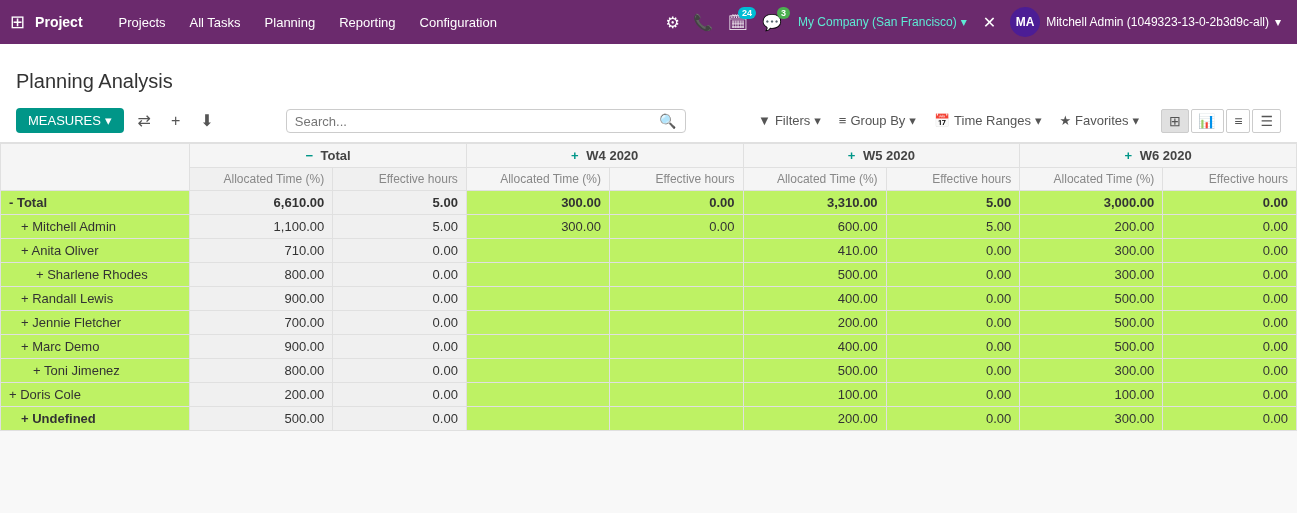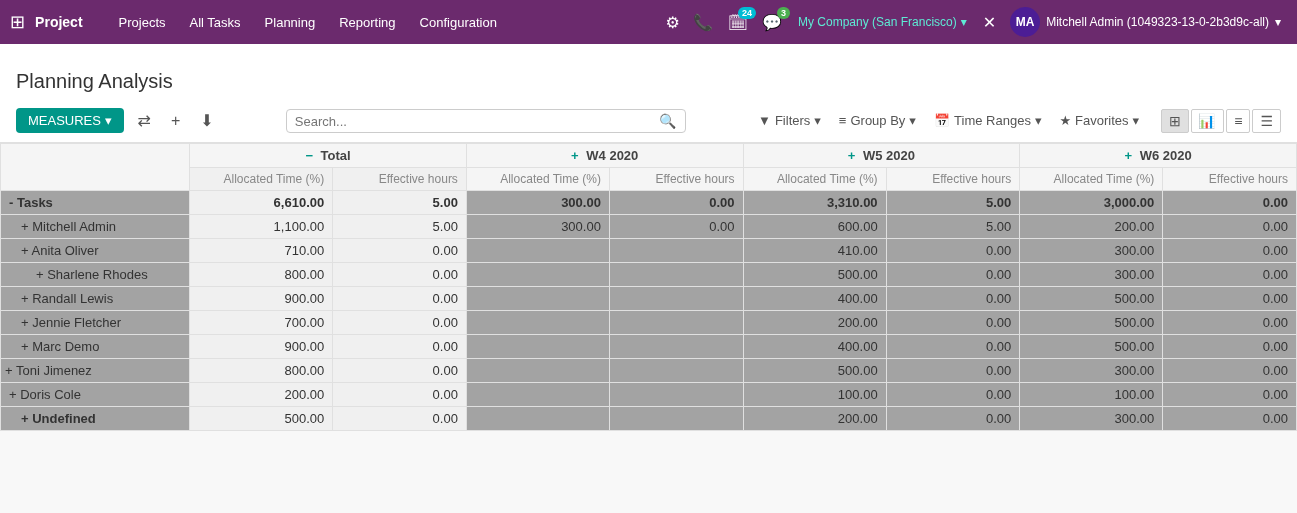--- a/index.html
+++ b/index.html
@@ -118,21 +118,21 @@
       cursor: pointer;
       color: #555;
       font-size: 14px;
       padding: 3px 7px;
       border-radius: 2px;
     }
     .view-icon-btn.active { background: #e0e0e0; }
 
     
     .table-container {
-      background: #a3a3a3;
+      background: #bef264;
       overflow-x: auto;
     }
     table {
       width: 100%;
       border-collapse: collapse;
       font-size: 13px;
     }
     th, td {
       border: 1px solid #e0e0e0;
       padding: 4px 8px;
@@ -300,21 +300,21 @@
         <th class="sub-header num-col">Allocated Time (%)</th>
         <th class="sub-header num-col">Effective hours</th>
         <th class="sub-header num-col">Allocated Time (%)</th>
         <th class="sub-header num-col">Effective hours</th>
         <th class="sub-header num-col">Allocated Time (%)</th>
         <th class="sub-header num-col">Effective hours</th>
       </tr>
     </thead>
     <tbody id="table-body">
     <tr style="font-weight: bold;">
-          <td style="padding-left: 8px;">- Tasks</td>
+          <td style="padding-left: 8px;">- Total</td>
           <td class="num-col total-col" style="font-weight: bold;">6,610.00</td>
           <td class="num-col total-col" style="font-weight: bold;">5.00</td>
           <td class="num-col">300.00</td>
           <td class="num-col">0.00</td>
           <td class="num-col">3,310.00</td>
           <td class="num-col">5.00</td>
           <td class="num-col">3,000.00</td>
           <td class="num-col">0.00</td>
         </tr>
         <tr>
@@ -377,21 +377,21 @@
           <td class="num-col total-col">900.00</td>
           <td class="num-col total-col">0.00</td>
           <td class="num-col"></td>
           <td class="num-col"></td>
           <td class="num-col">400.00</td>
           <td class="num-col">0.00</td>
           <td class="num-col">500.00</td>
           <td class="num-col">0.00</td>
         </tr>
         <tr>
-          <td style="padding-left: 4px;">+ Toni Jimenez</td>
+          <td style="padding-left: 32px;">+ Toni Jimenez</td>
           <td class="num-col total-col">800.00</td>
           <td class="num-col total-col">0.00</td>
           <td class="num-col"></td>
           <td class="num-col"></td>
           <td class="num-col">500.00</td>
           <td class="num-col">0.00</td>
           <td class="num-col">300.00</td>
           <td class="num-col">0.00</td>
         </tr>
         <tr>

